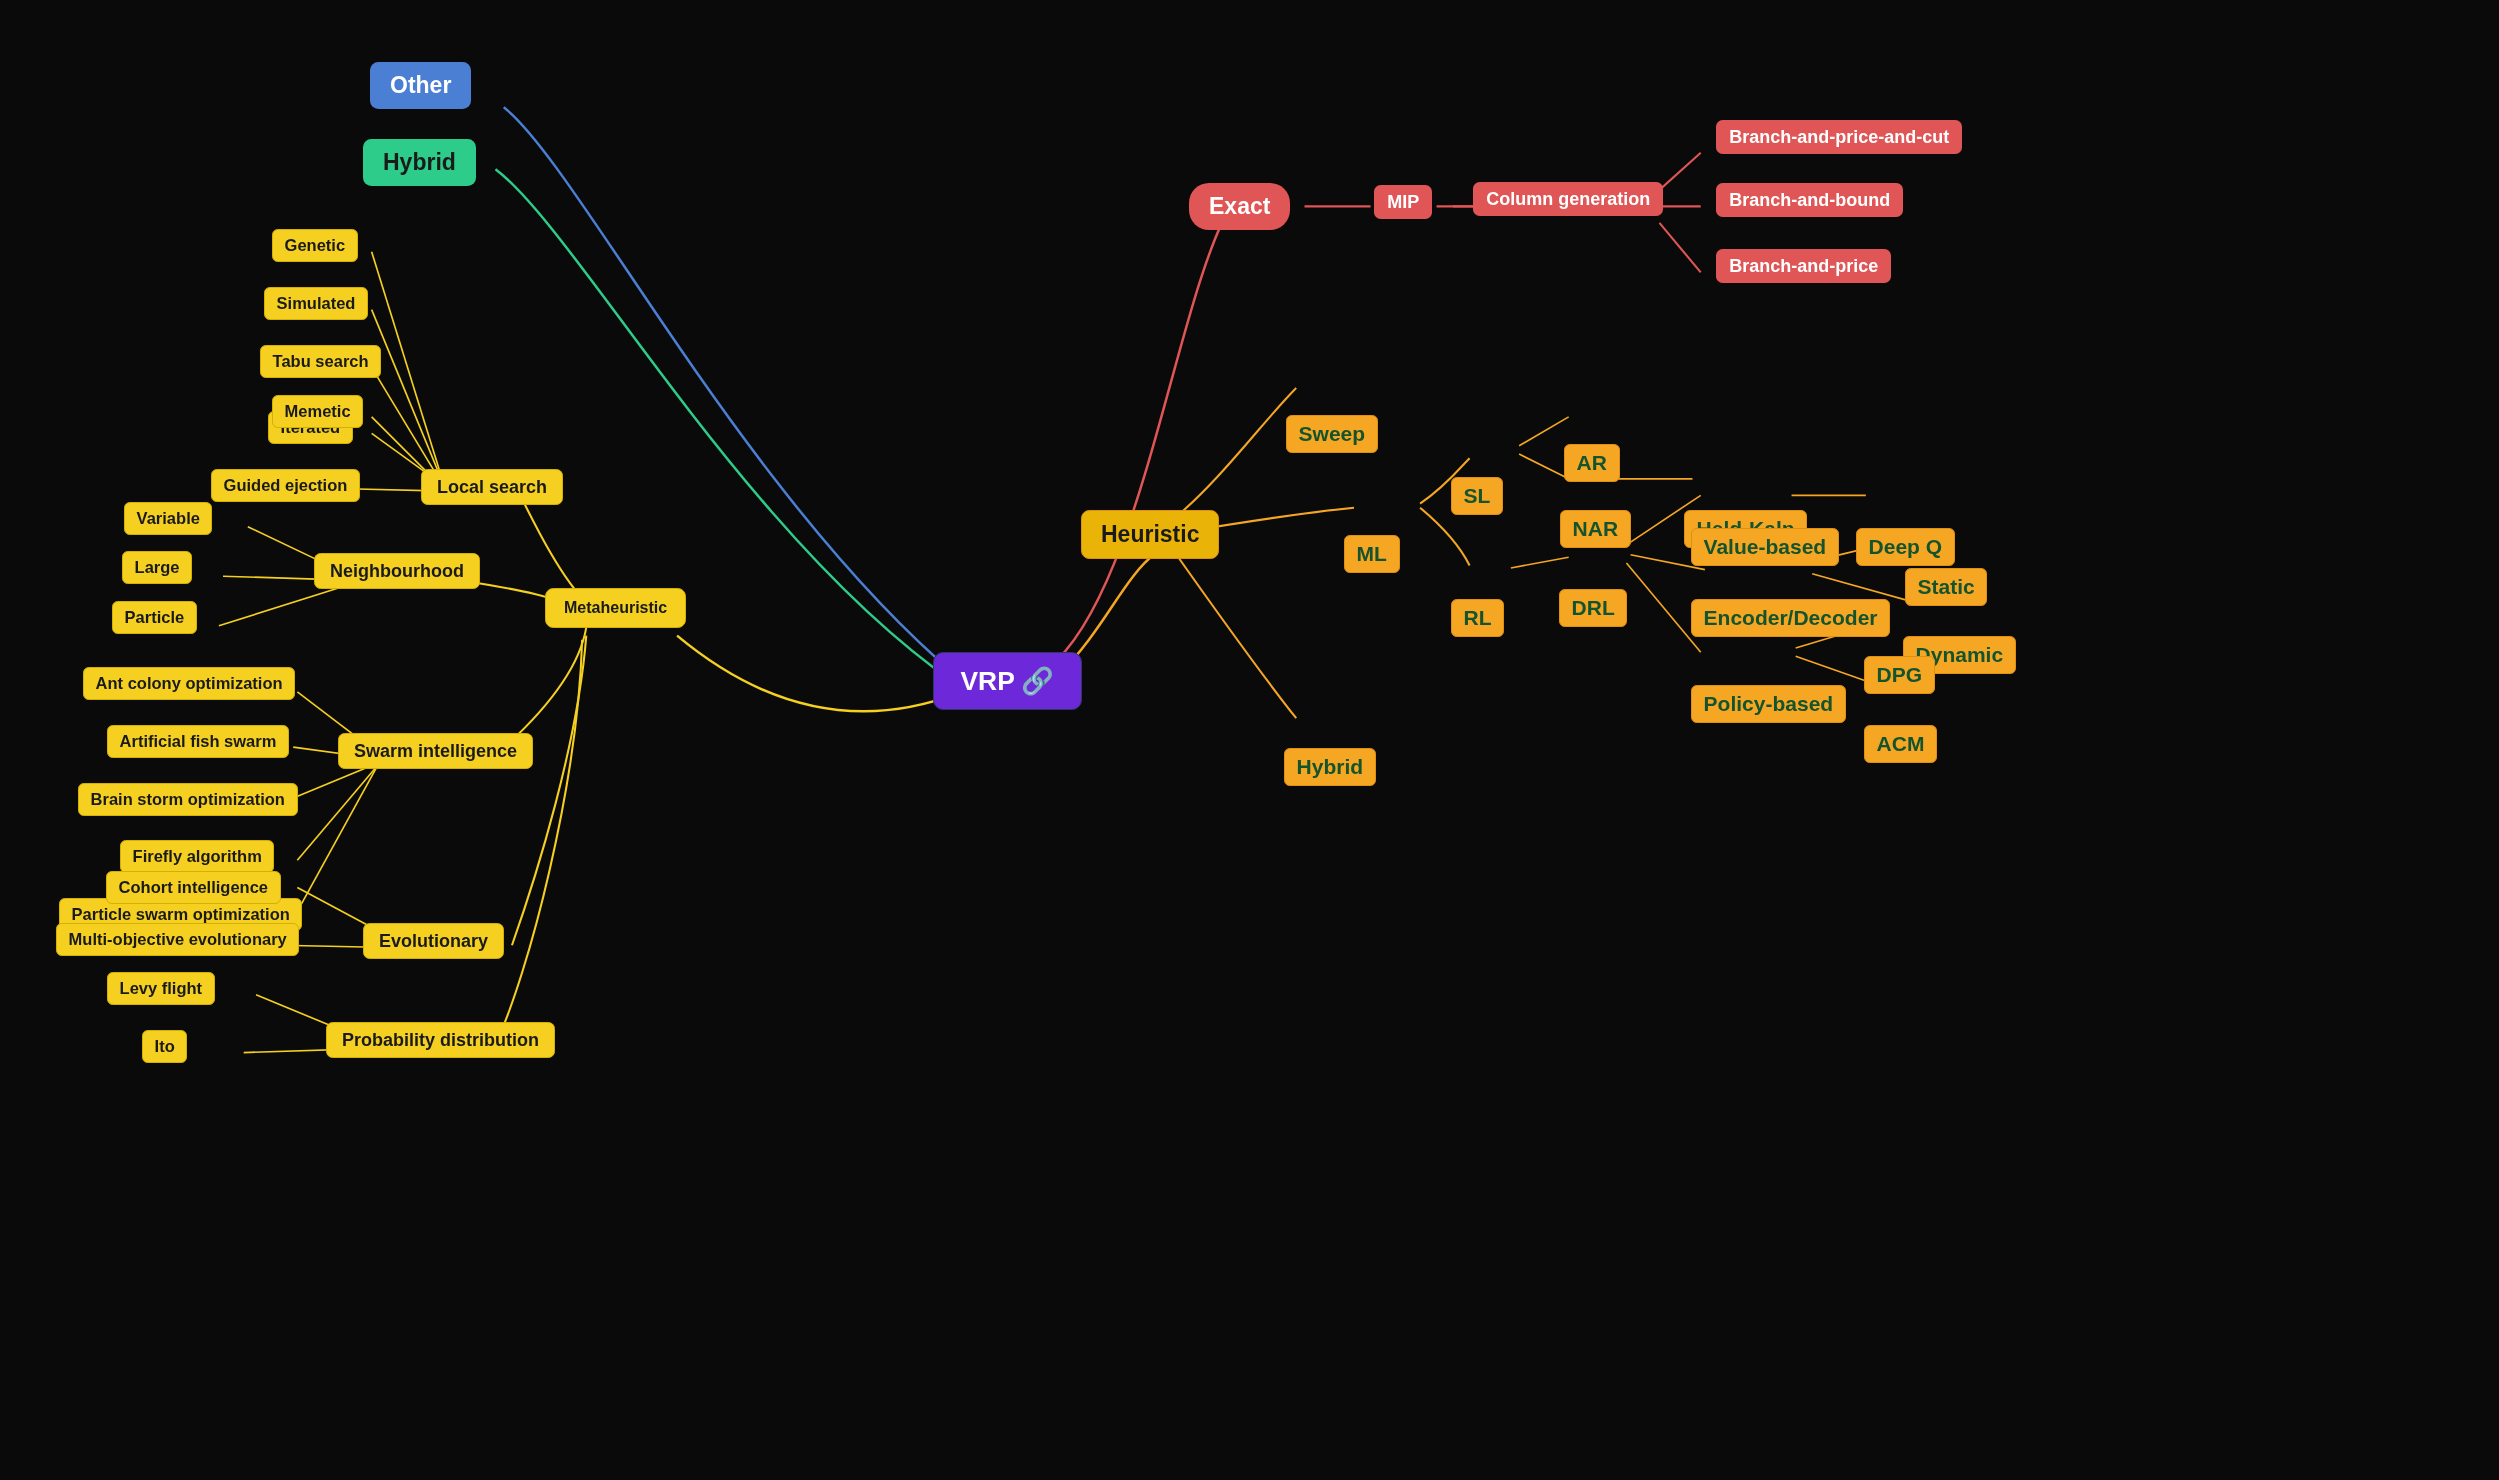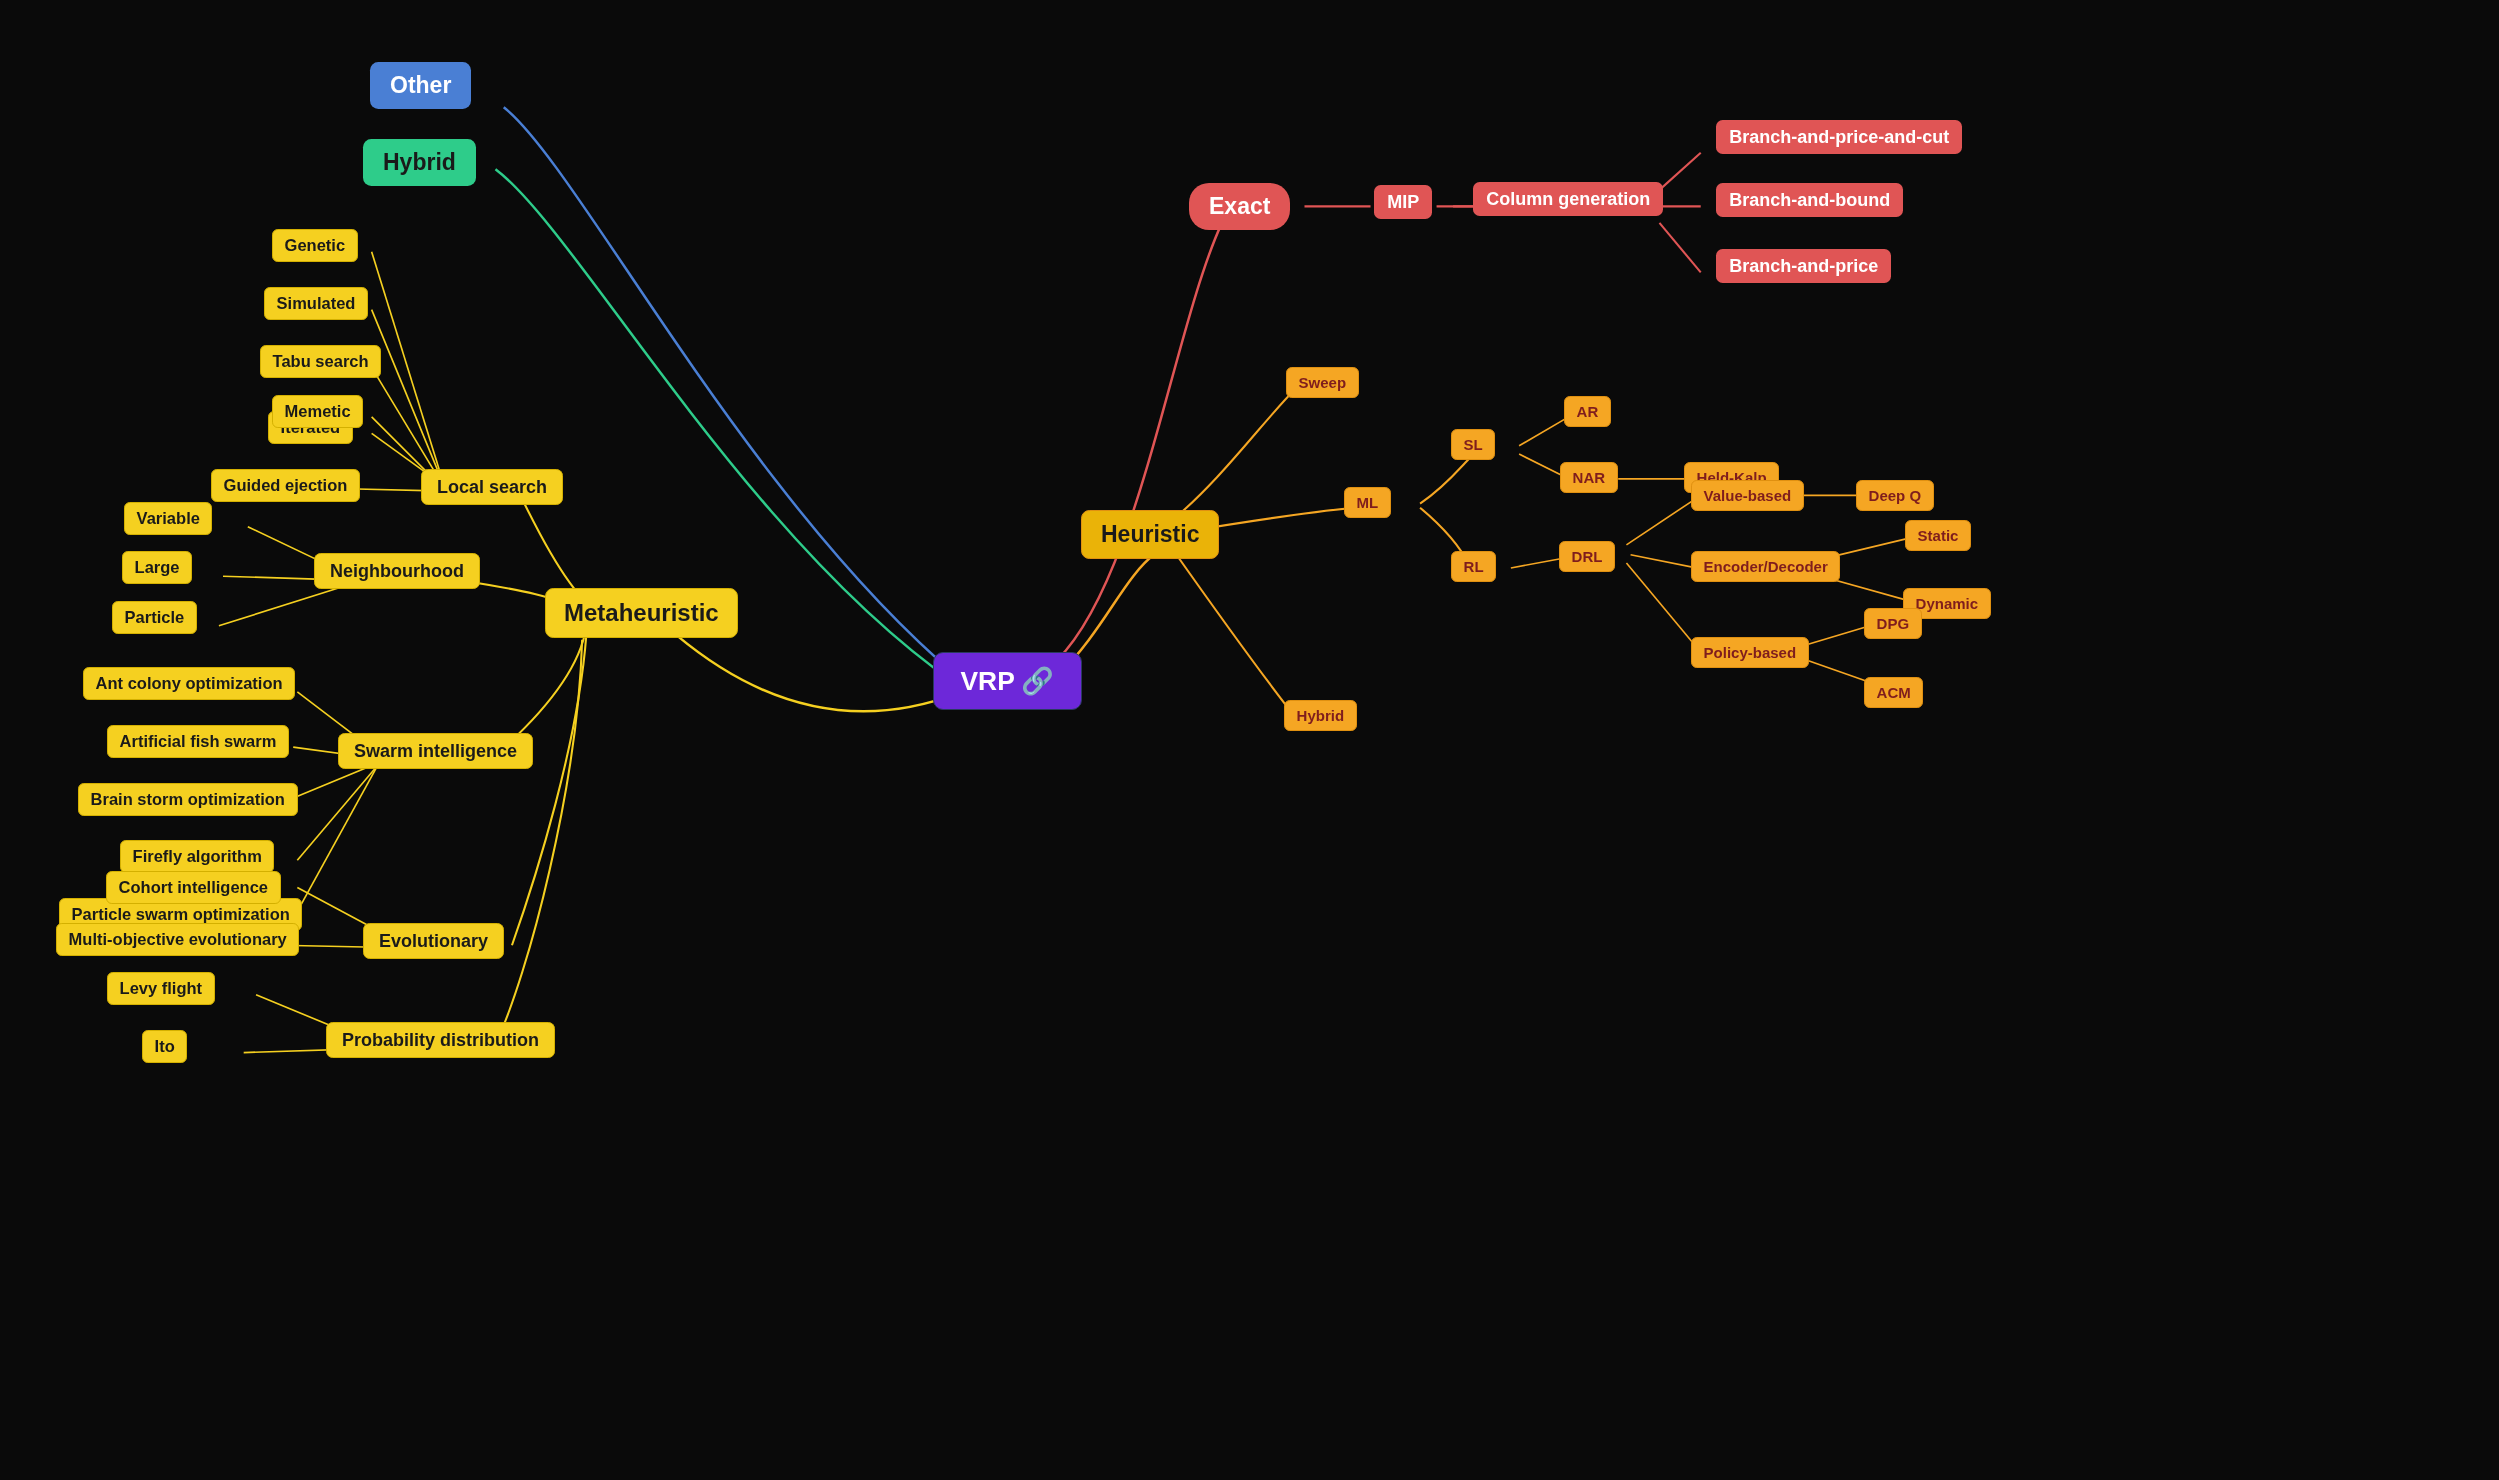--- a/index.html
+++ b/index.html
@@ -67,46 +67,47 @@
     .node-orange-lg {
       background: #eab308;
       color: #1a1a1a;
       font-size: 23px;
       padding: 10px 19px;
       border-radius: 8.3px;
       border: 1.7px solid #e09010;
     }
     .node-orange-sm {
       background: #f5a623;
-      color: #7f1d1d;
-      font-size: 15px;
+      color: #14532d;
+      font-size: 21px;
       padding: 5.8px 11.6px;
       border-radius: 5.8px;
       border: 1.7px solid #e09010;
+      margin-top: 48px;
     }
     .node-yellow {
       background: #f5d020;
       color: #1a1a1a;
       font-size: 18px;
       padding: 6.6px 15px;
       border-radius: 6.6px;
       border: 1.7px solid #d4b000;
     }
     .node-yellow-sm {
       background: #f5d020;
       color: #1a1a1a;
       font-size: 16.5px;
       padding: 5.8px 11.6px;
       border-radius: 5.8px;
       border: 1.7px solid #d4b000;
     }
     .node-yellow-lg {
       background: #f5d020;
       color: #1a1a1a;
-      font-size: 24px;
+      font-size: 16px;
       padding: 10px 18px;
       border-radius: 8.3px;
       border: 1.7px solid #d4b000;
     }
   </style>
 </head>
 <body>
 
 <svg id="mind-map" xmlns="http://www.w3.org/2000/svg" viewBox="0 0 3028 1794" width="2500" height="1481">
   <defs>

